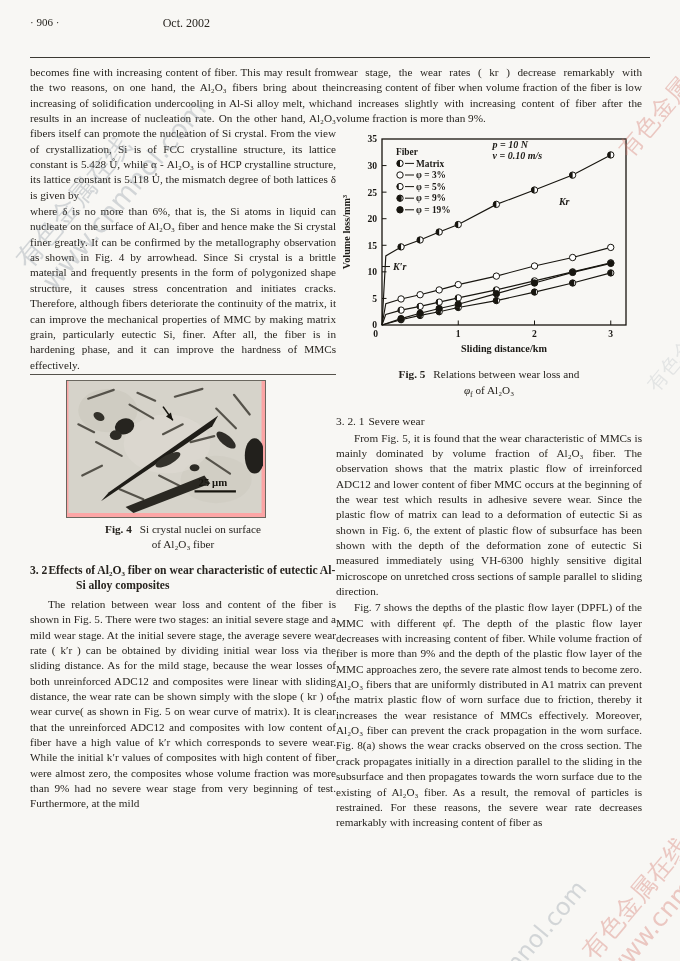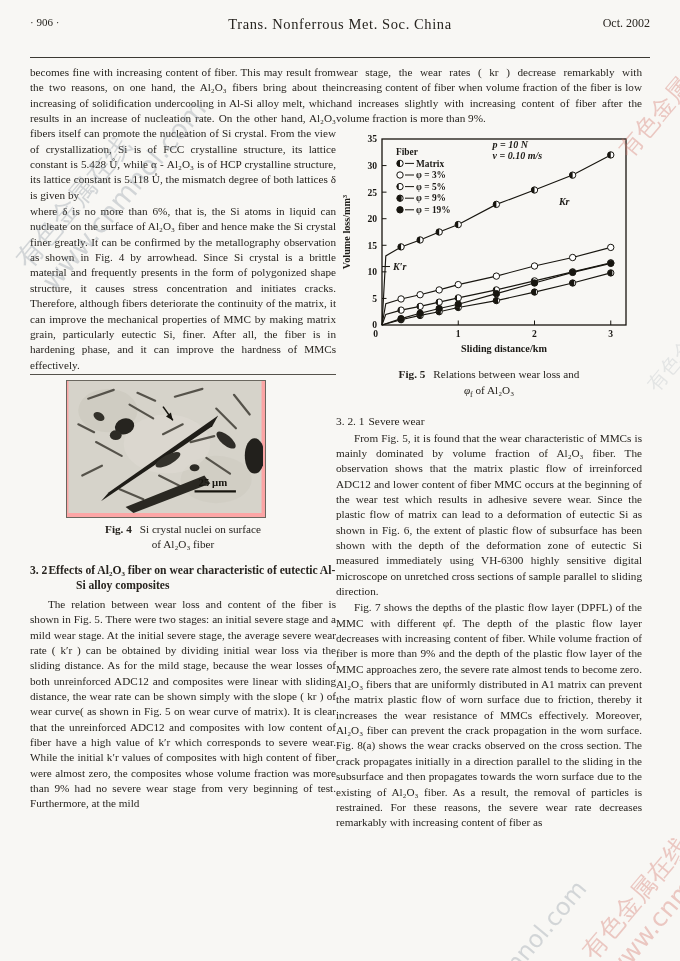--- a/index.html
+++ b/index.html
@@ -99,21 +99,20 @@
     <div>有色金属在线</div>
     <div>www.cnmnol.com</div>
   </div>
   <div class="wm wm-grey" style="left:408px;top:950px;font-size:24px;">
     <div>www.cnmnol.com</div>
   </div>
 
   <div class="header">
     <div class="header-row">
       <span class="page-number">· 906 ·</span>
-      <span class="journal-title">Trans. Nonferrous Met. Soc. China</span>
       <span class="issue-date">Oct. 2002</span>
     </div>
   </div>
   <hr class="header-rule">
 
   <div class="columns">
 
     <div class="col">
       <p class="para no-indent">becomes fine with increasing content of fiber. This may result from the two reasons, on one hand, the Al₂O₃ fibers bring about the increasing of solidification undercooling in Al-Si alloy melt, which results in an increase of nucleation rate. On the other hand, Al₂O₃ fibers itself can promote the nucleation of Si crystal. From the view of crystallization, Si is of FCC crystalline structure, its lattice constant is 5.428 Ů, while α - Al₂O₃ is of HCP crystalline structure, its lattice constant is 5.118 Ů, the mismatch degree of both lattices δ is given by</p>
 

